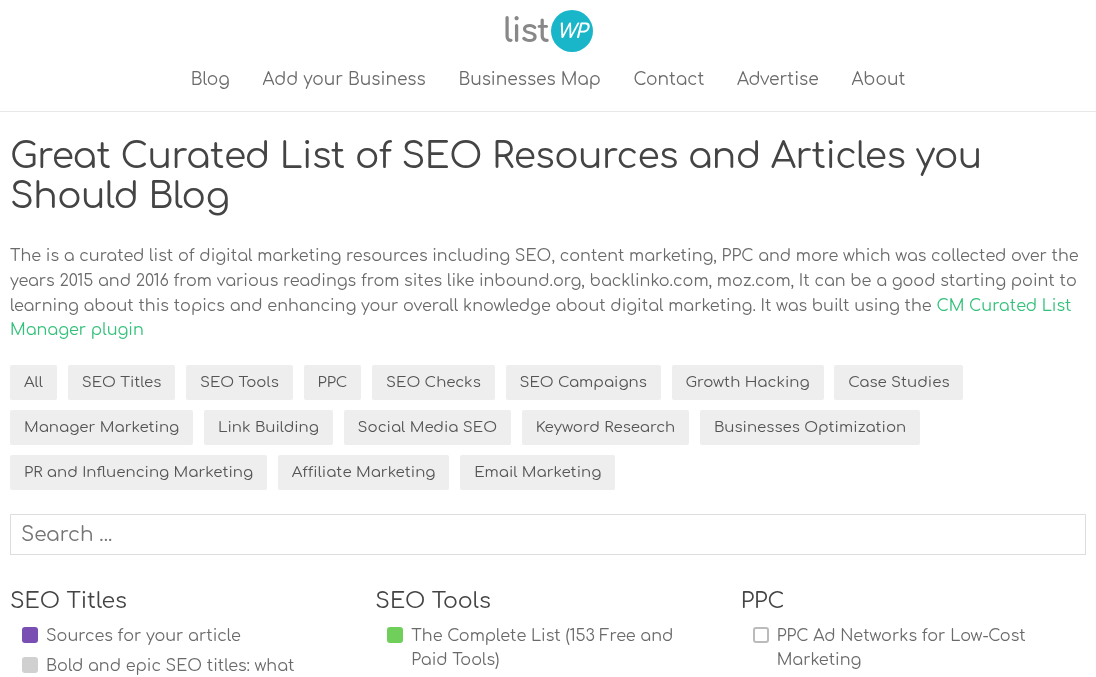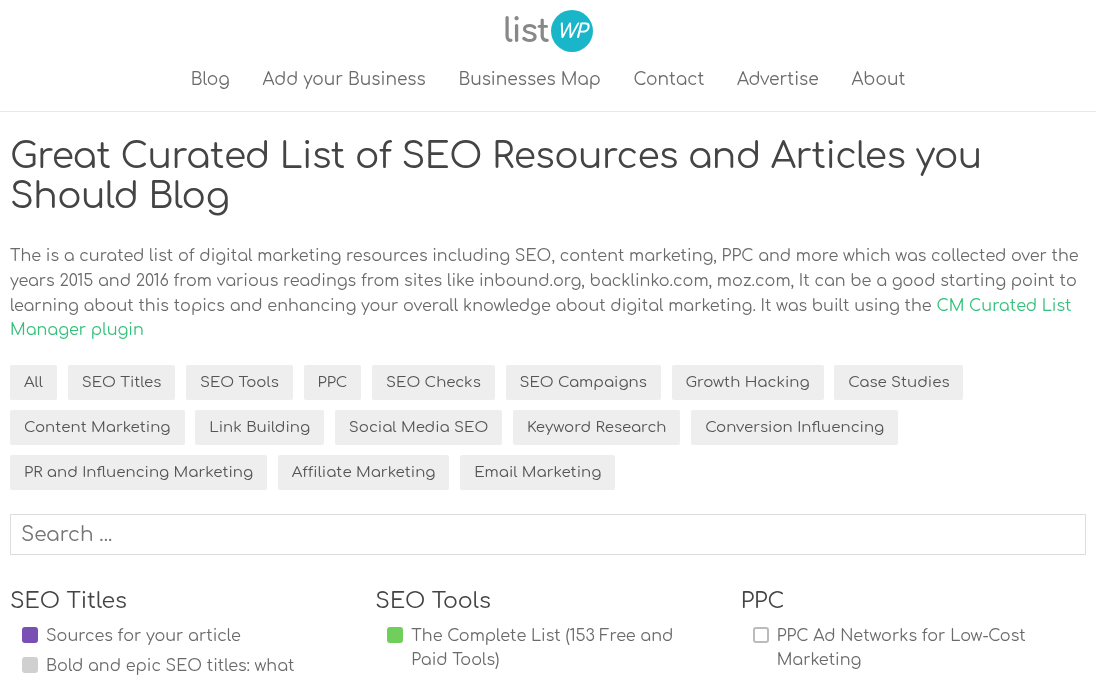--- a/index.html
+++ b/index.html
@@ -64,25 +64,25 @@
 
   <div class="filters">
     <span class="chip">All</span>
     <span class="chip">SEO Titles</span>
     <span class="chip">SEO Tools</span>
     <span class="chip">PPC</span>
     <span class="chip">SEO Checks</span>
     <span class="chip">SEO Campaigns</span>
     <span class="chip">Growth Hacking</span>
     <span class="chip">Case Studies</span>
-    <span class="chip">Content Marketing</span>
+    <span class="chip">Manager Marketing</span>
     <span class="chip">Link Building</span>
     <span class="chip">Social Media SEO</span>
     <span class="chip">Keyword Research</span>
-    <span class="chip">Conversion Influencing</span>
+    <span class="chip">Businesses Optimization</span>
     <span class="chip">PR and Influencing Marketing</span>
     <span class="chip">Affiliate Marketing</span>
     <span class="chip">Email Marketing</span>
   </div>
 
   <div class="search-wrap">
     <input type="text" placeholder="Search ..." style="">
   </div>
 
   <div class="columns" style="position:relative;">

